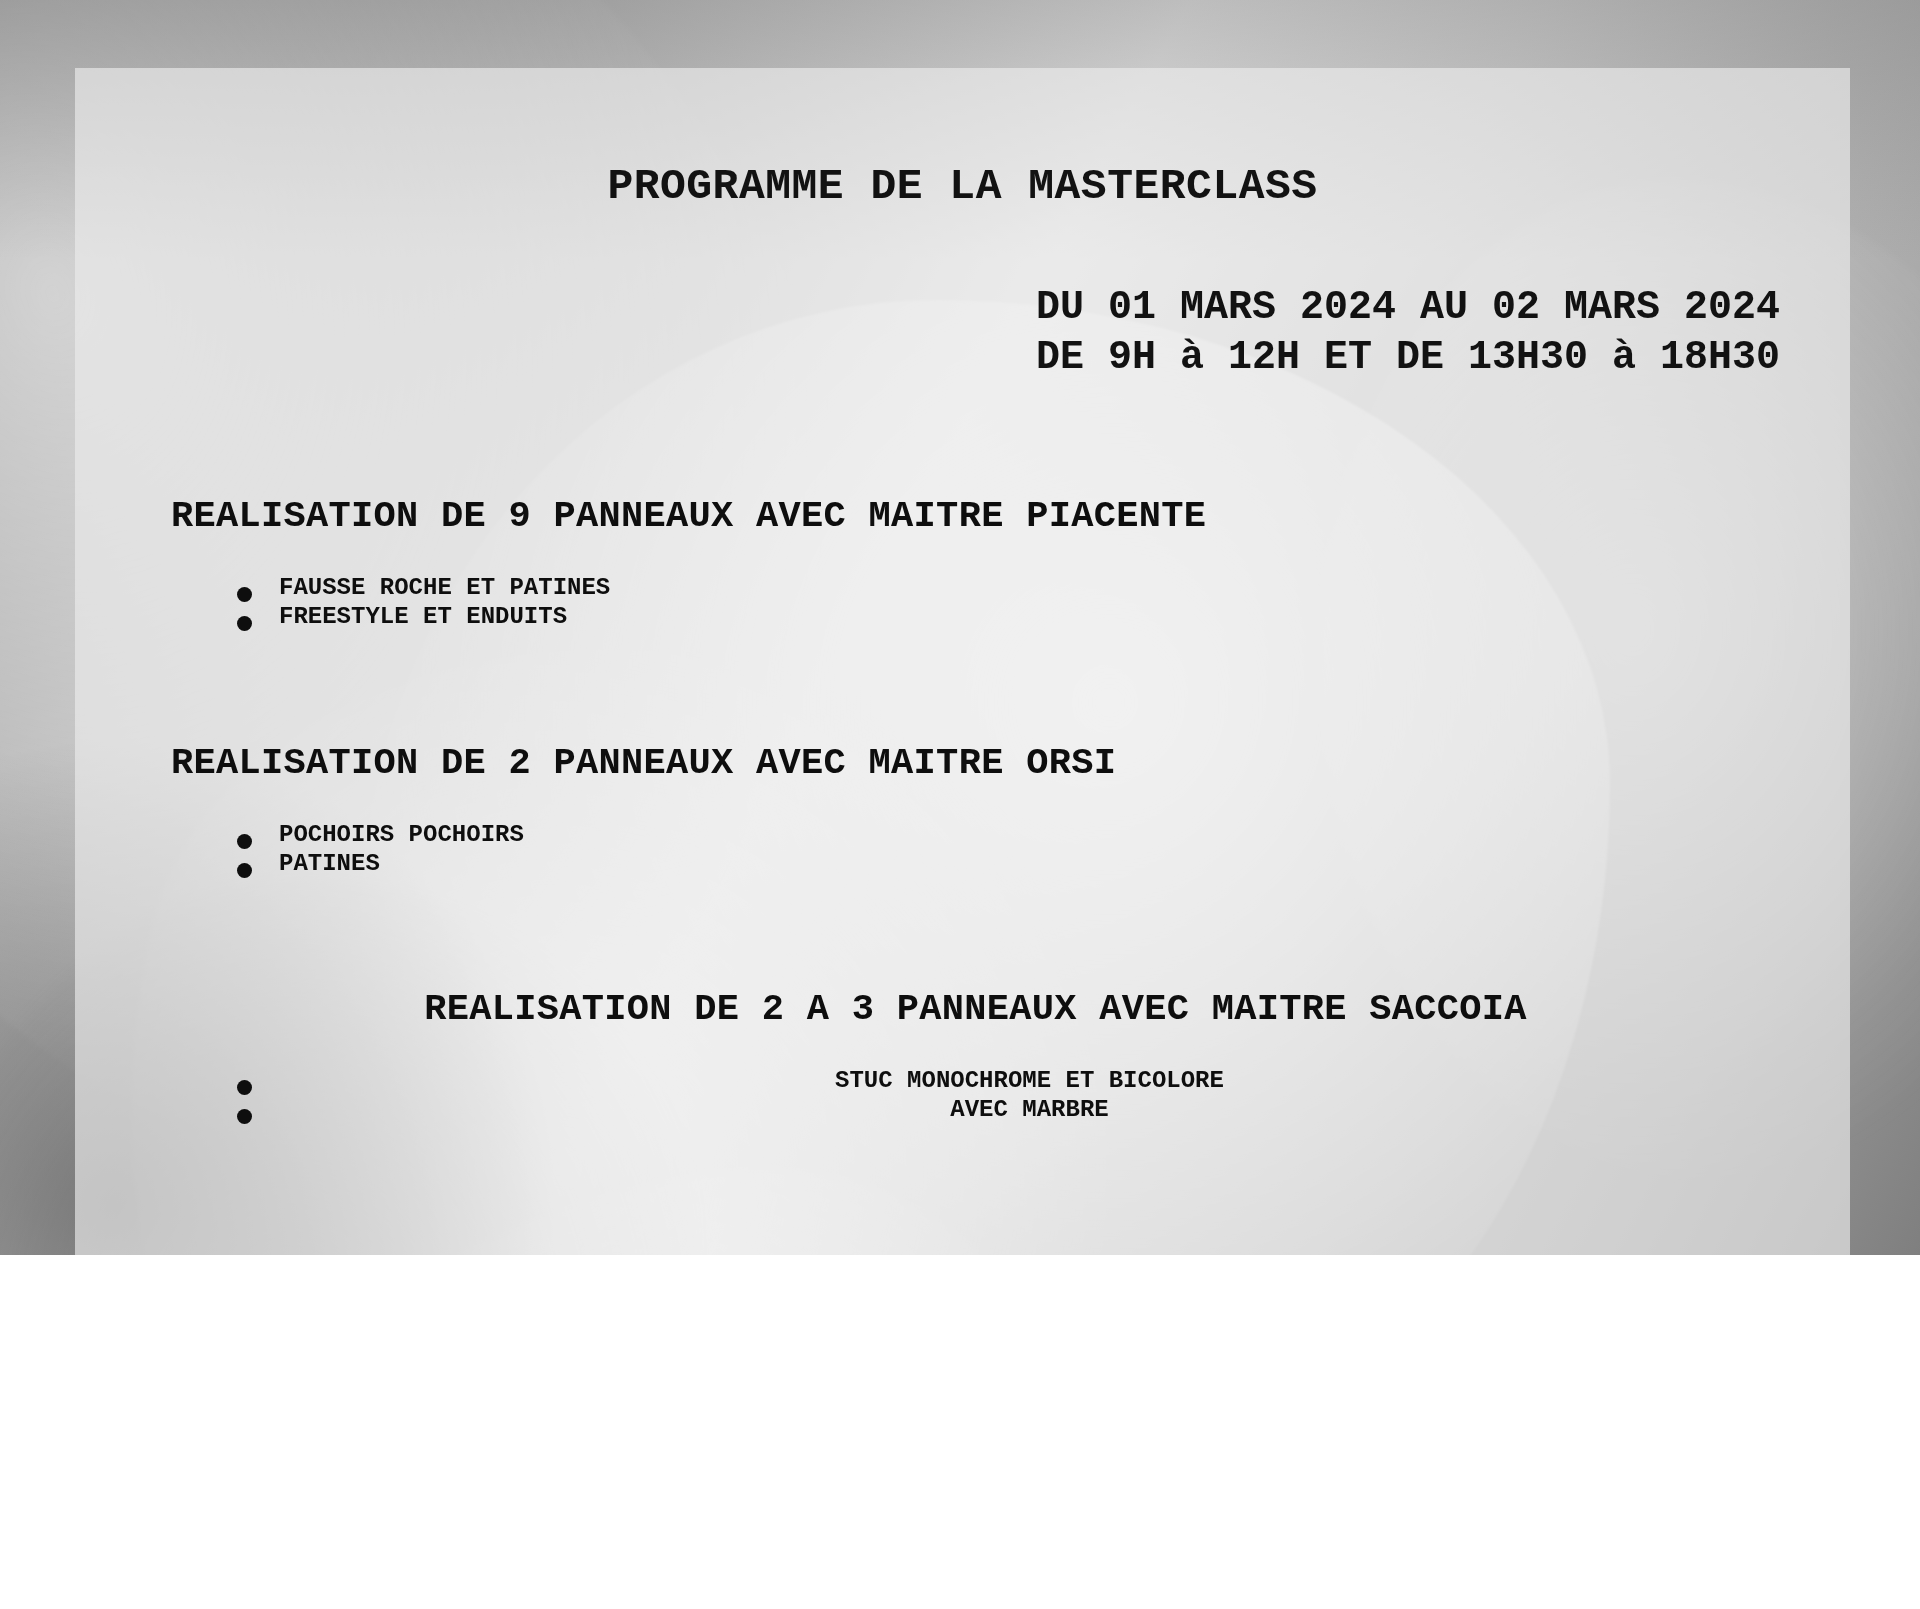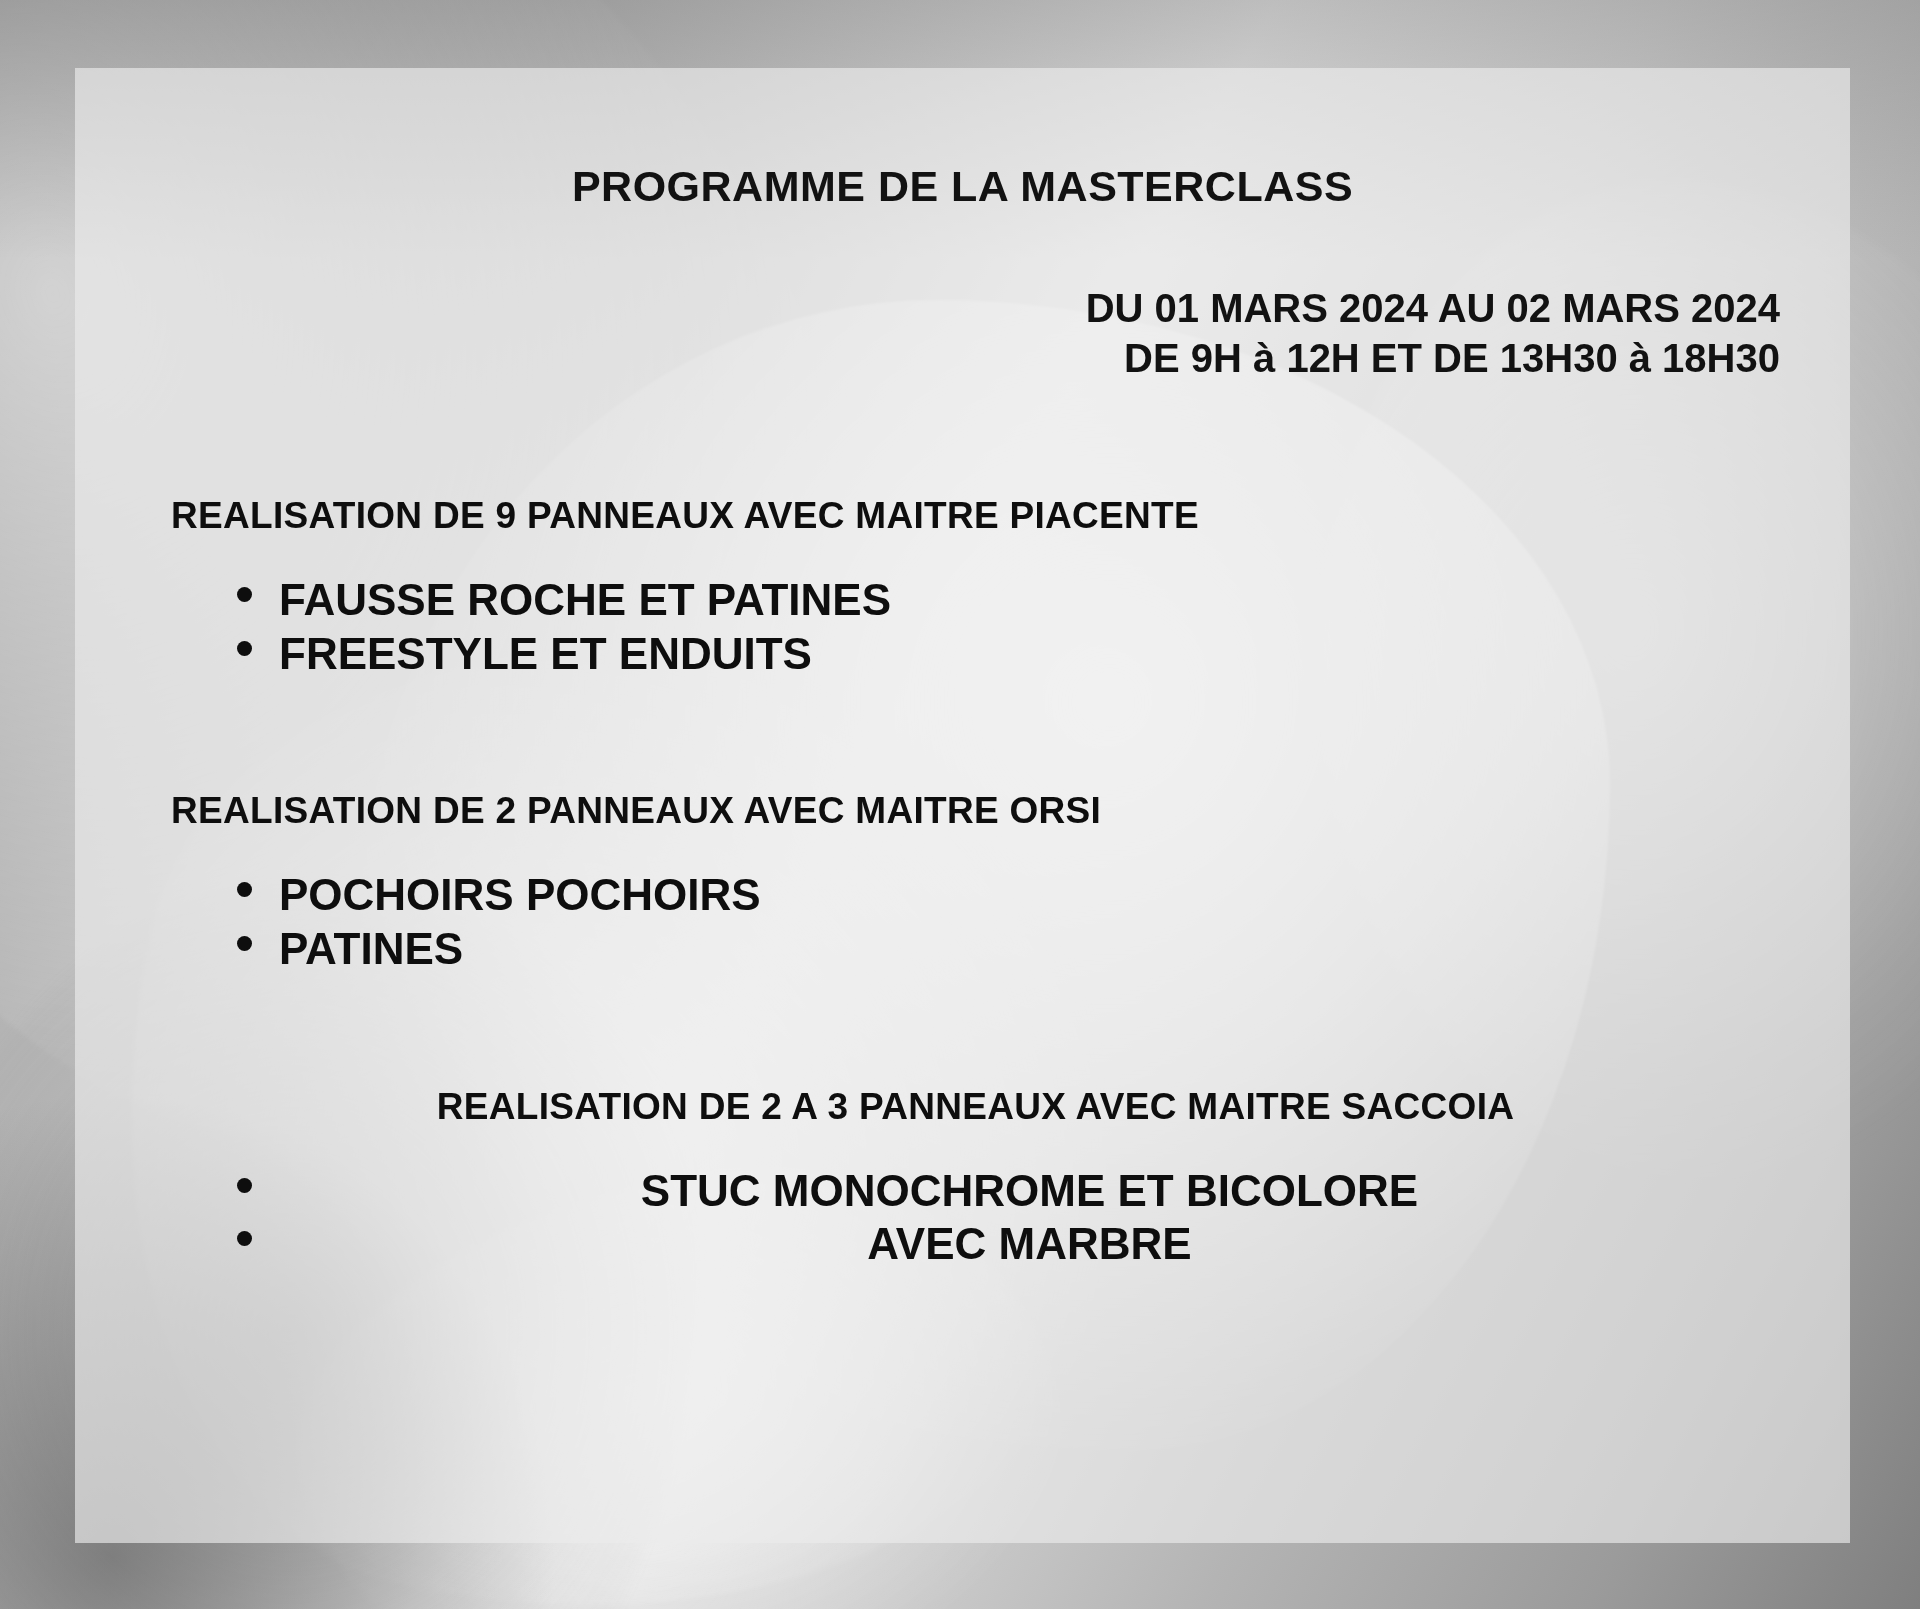--- a/index.html
+++ b/index.html
@@ -6,23 +6,23 @@
     margin: 0;
     padding: 0;
     width: 1920px;
     height: 1609px;
     overflow: hidden;
   }
 
   #poster {
     position: relative;
     width: 1920px;
-    height: 1609px;
+    height: 1255px;
     background: linear-gradient(118deg, #8f8f8f 0%, #a8a8a8 14%, #c9c9c9 30%, #e8e8e8 46%, #d2d2d2 60%, #b4b4b4 74%, #9b9b9b 88%, #7f7f7f 100%);
-    font-family: Liberation Sans, sans-serif;
+    font-family: Liberation Mono, monospace;
     overflow: hidden;
   }
 
   
   .swirl {
     position: absolute;
     pointer-events: none;
   }
 
   .swirl-a {
@@ -164,21 +164,21 @@
 
   .bullets {
     list-style: none;
     margin: 36px 0 0 0;
     padding: 0 0 0 92px;
   }
 
   .bullets li {
     position: relative;
     font-weight: bold;
-    font-size: 44px;
+    font-size: 24px;
     line-height: 1.22;
     color: #0e0e0e;
     padding-left: 42px;
   }
 
   .bullets li .dot {
     position: absolute;
     left: 0;
     top: 14px;
     width: 15px;

